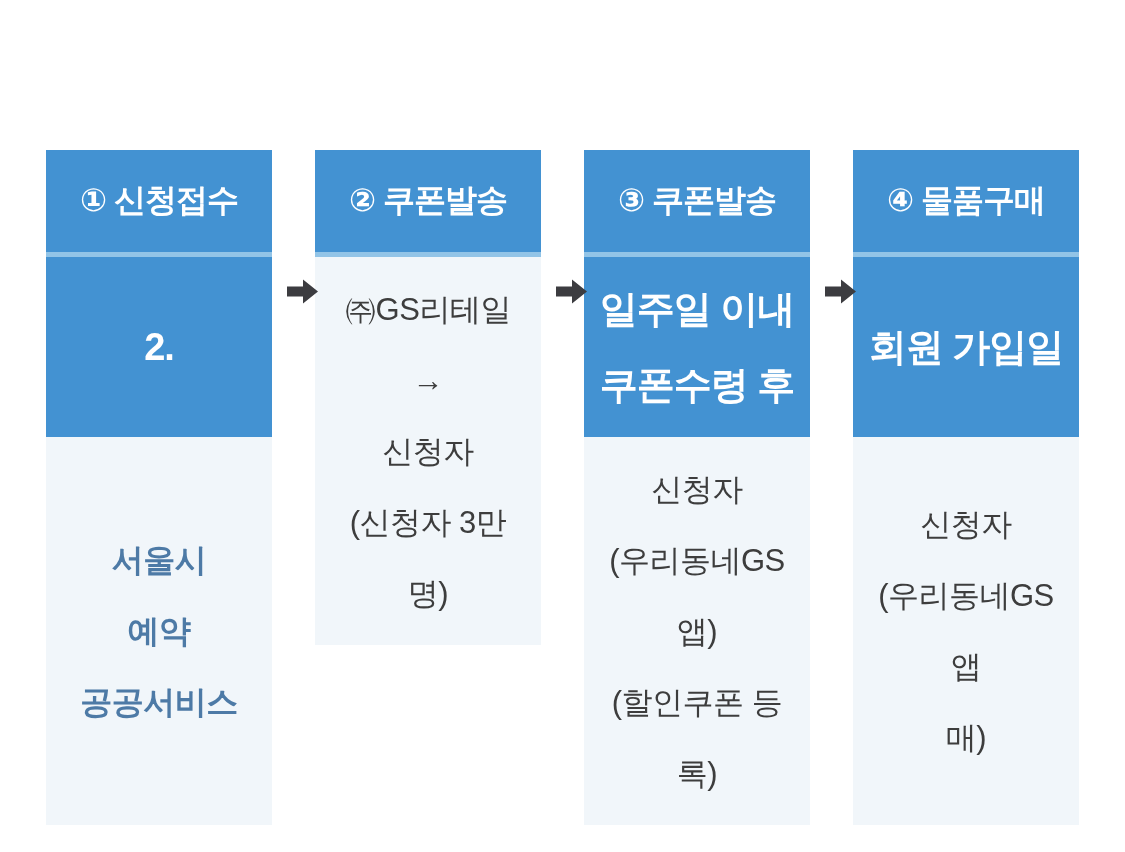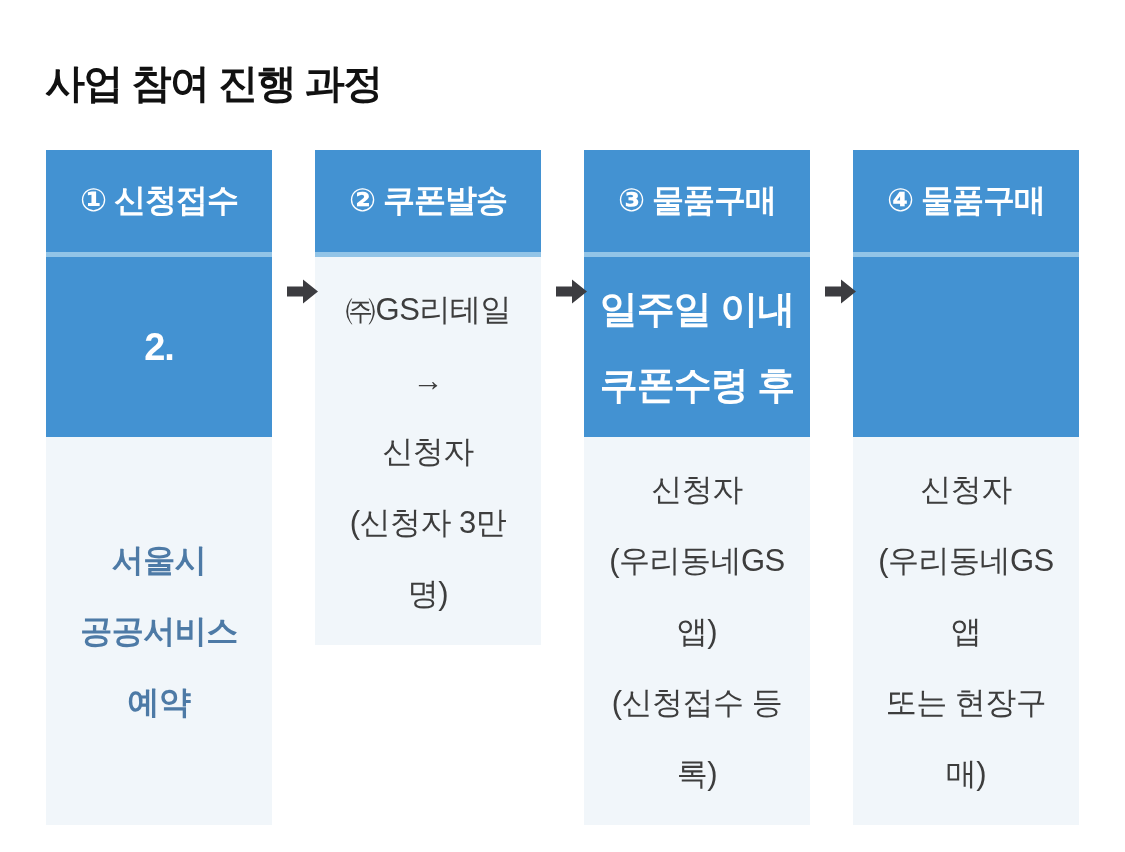--- a/index.html
+++ b/index.html
@@ -95,33 +95,32 @@
     height: 25px;
     display: block;
   }
   .arrow svg { display: block; }
 </style>
 </head>
 <body>
 
 <div class="canvas">
 
-  <div class="title">사업 참여 진행 과정</div>
 
   <div class="flow">
 
     <section class="col">
       <div class="head">① 신청접수</div>
       <div class="period">
           <div class="line">2.</div>
         </div>
       <div class="detail accent">
           <div class="line">서울시</div>
+          <div class="line">예약</div>
           <div class="line">공공서비스</div>
-          <div class="line">예약</div>
         </div>
     </section>
 
     <div class="gapcol">
       <span class="arrow">
         <svg width="31" height="25" viewBox="0 0 31 25">
           <polygon points="0,7.5 16,7.5 16,0.5 31,12.5 16,24.5 16,17.5 0,17.5" fill="#3c3c40"></polygon>
         </svg>
       </span>
     </div>
@@ -139,49 +138,49 @@
 
     <div class="gapcol">
       <span class="arrow">
         <svg width="31" height="25" viewBox="0 0 31 25">
           <polygon points="0,7.5 16,7.5 16,0.5 31,12.5 16,24.5 16,17.5 0,17.5" fill="#3c3c40"></polygon>
         </svg>
       </span>
     </div>
 
     <section class="col">
-      <div class="head">③ 물품구매</div>
+      <div class="head">③ 쿠폰발송</div>
       <div class="period">
           <div class="line">일주일 이내</div>
           <div class="line">쿠폰수령 후</div>
         </div>
       <div class="detail">
           <div class="line">신청자</div>
           <div class="line">(우리동네GS</div>
           <div class="line">앱)</div>
-          <div class="line">(신청접수 등</div>
+          <div class="line">(할인쿠폰 등</div>
           <div class="line">록)</div>
         </div>
     </section>
 
     <div class="gapcol">
       <span class="arrow">
         <svg width="31" height="25" viewBox="0 0 31 25">
           <polygon points="0,7.5 16,7.5 16,0.5 31,12.5 16,24.5 16,17.5 0,17.5" fill="#3c3c40"></polygon>
         </svg>
       </span>
     </div>
 
     <section class="col">
       <div class="head">④ 물품구매</div>
       <div class="period">
+          <div class="line">회원 가입일</div>
         </div>
       <div class="detail">
           <div class="line">신청자</div>
           <div class="line">(우리동네GS</div>
           <div class="line">앱</div>
-          <div class="line">또는 현장구</div>
           <div class="line">매)</div>
         </div>
     </section>
 
   </div>
 </div>
 
 </body></html>

